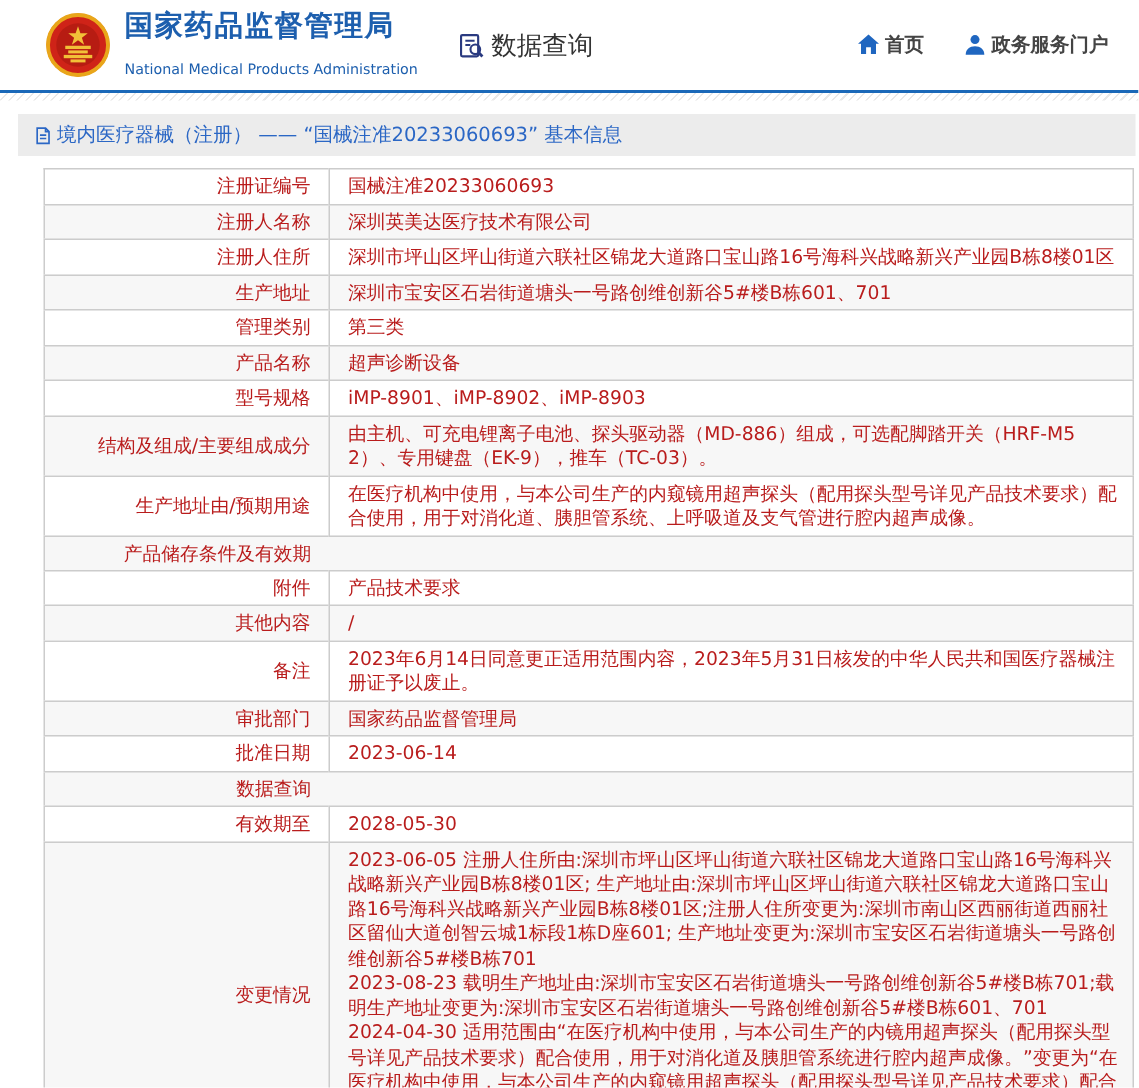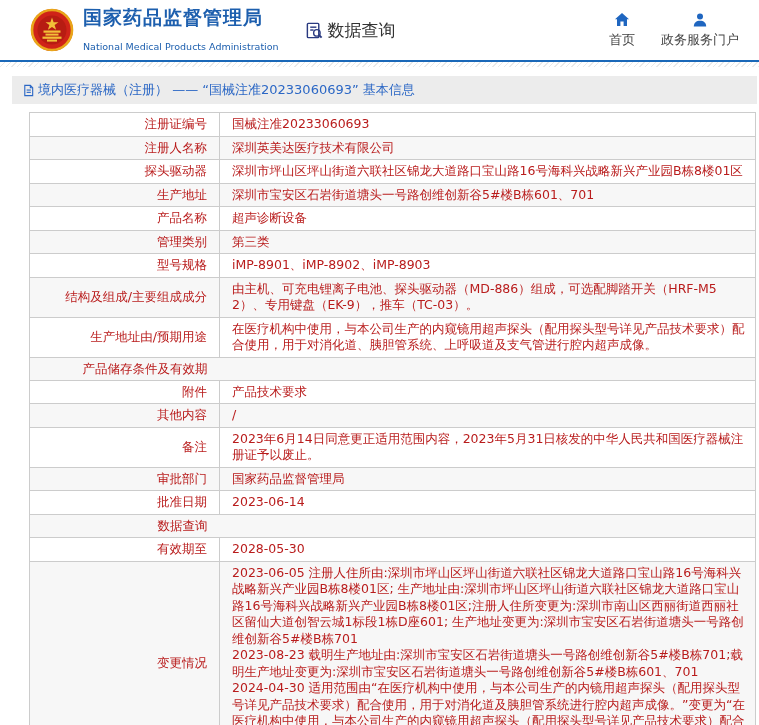--- a/index.html
+++ b/index.html
@@ -43,27 +43,28 @@
     font-size: 17px;
     color: #333;
     cursor: pointer;
     align-self: center;
   }
   .nav-query svg { display:block; }
   .header-spacer { flex: 1; }
   .top-links { display: flex; gap: 26px; margin-right: 6px; }
   .top-link {
     display: flex;
-    flex-direction: column;
+    flex-direction: row;
     align-items: center;
     gap: 3px;
     font-size: 13px;
     color: #444;
     cursor: pointer;
     white-space: nowrap;
+    font-weight: bold;
   }
   .top-link svg { display: block; }
   
   .hatch-strip {
     height: 5px;
     background: repeating-linear-gradient(-45deg, #e9e9e9 0 1px, transparent 1px 4px);
   }
   
   .breadcrumb {
     margin: 9px 2px 8px 12px;
@@ -179,34 +180,34 @@
     <tbody>
         <tr>
           <td class="label">注册证编号</td>
           <td class="value">国械注准20233060693</td>
         </tr>
         <tr>
           <td class="label">注册人名称</td>
           <td class="value">深圳英美达医疗技术有限公司</td>
         </tr>
         <tr>
-          <td class="label">探头驱动器</td>
+          <td class="label">注册人住所</td>
           <td class="value">深圳市坪山区坪山街道六联社区锦龙大道路口宝山路16号海科兴战略新兴产业园B栋8楼01区</td>
         </tr>
         <tr>
           <td class="label">生产地址</td>
           <td class="value">深圳市宝安区石岩街道塘头一号路创维创新谷5#楼B栋601、701</td>
         </tr>
         <tr>
+          <td class="label">管理类别</td>
+          <td class="value">第三类</td>
+        </tr>
+        <tr>
           <td class="label">产品名称</td>
           <td class="value">超声诊断设备</td>
-        </tr>
-        <tr>
-          <td class="label">管理类别</td>
-          <td class="value">第三类</td>
         </tr>
         <tr>
           <td class="label">型号规格</td>
           <td class="value">iMP-8901、iMP-8902、iMP-8903</td>
         </tr>
         <tr>
           <td class="label">结构及组成/主要组成成分</td>
           <td class="value">由主机、可充电锂离子电池、探头驱动器（MD-886）组成，可选配脚踏开关（HRF-M52）、专用键盘（EK-9），推车（TC-03）。</td>
         </tr>
         <tr>

